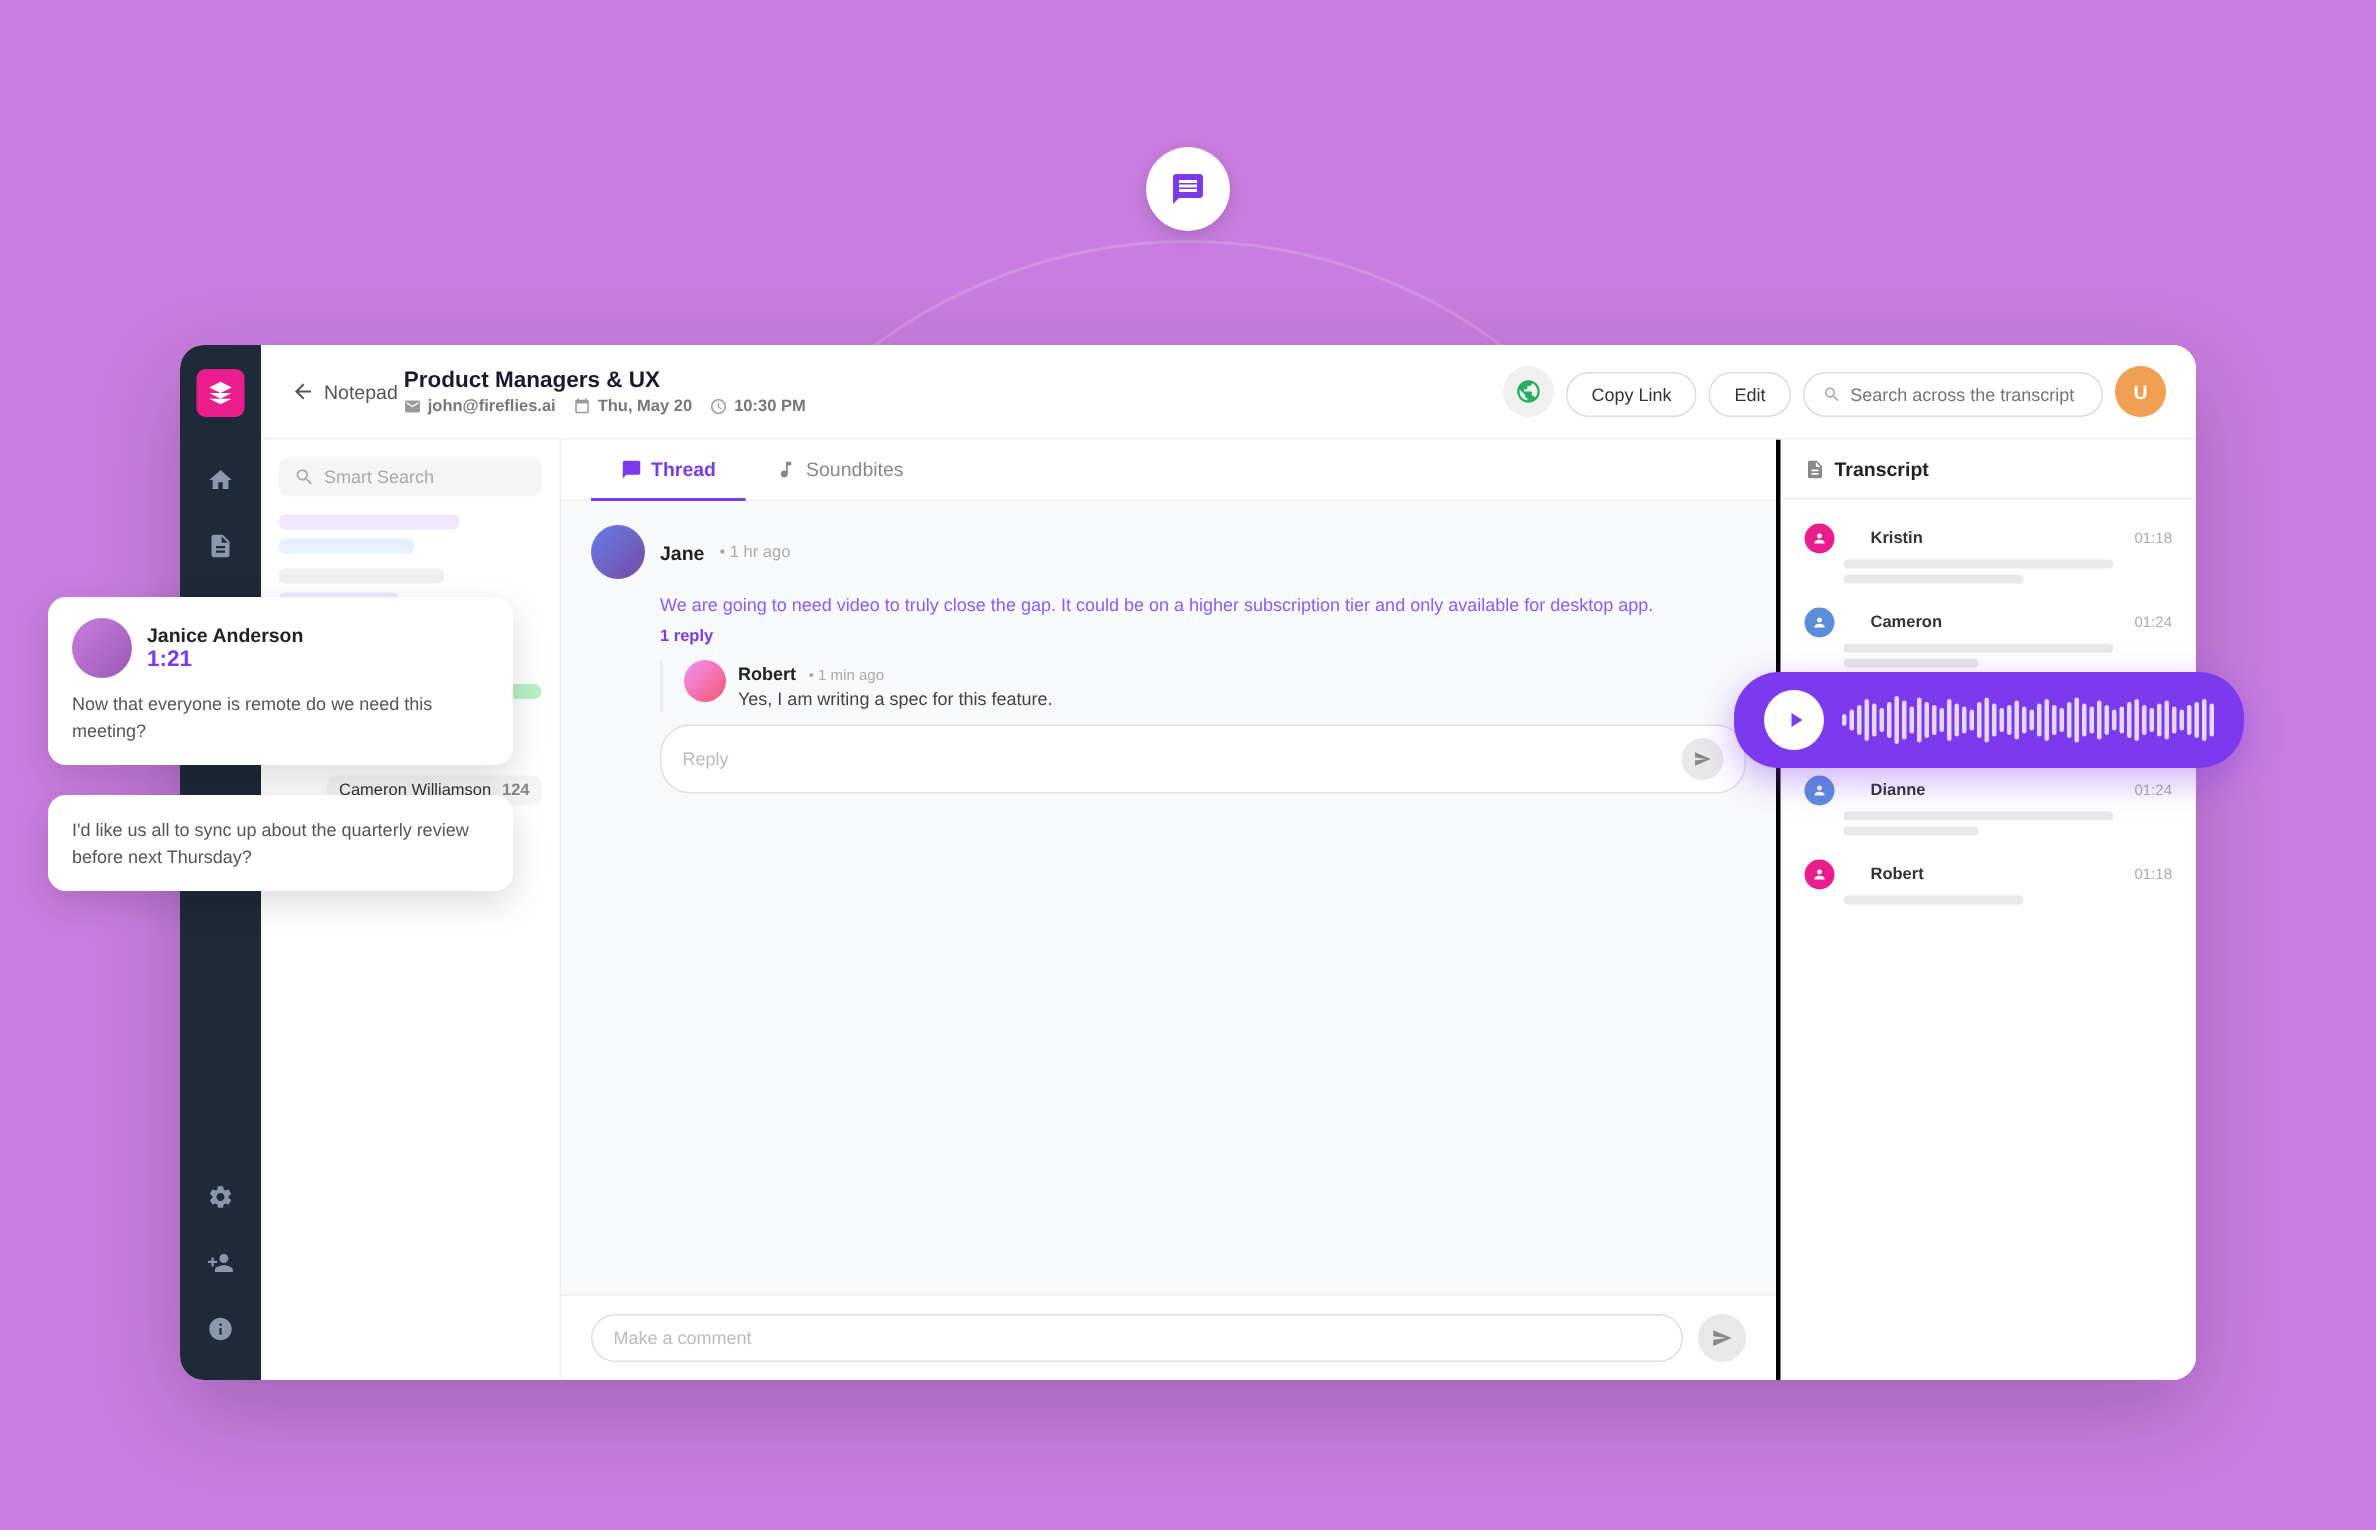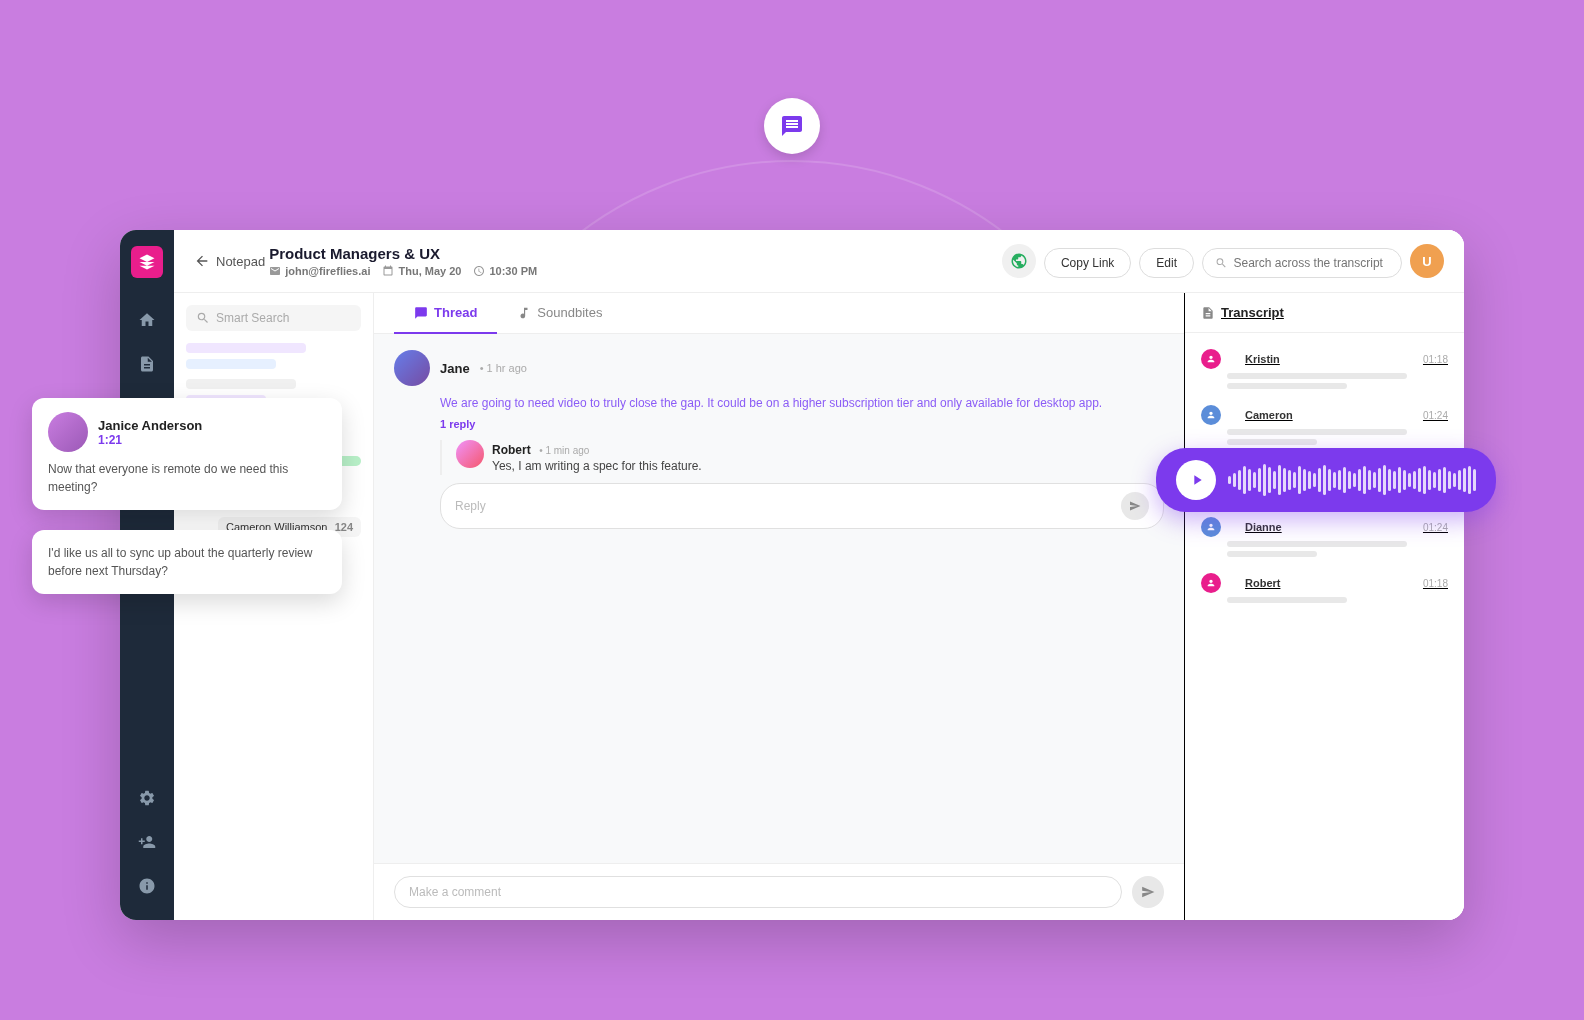--- a/index.html
+++ b/index.html
@@ -438,26 +438,25 @@
       justify-content: center;
       cursor: pointer;
       border: none;
     }
     .comment-send-btn svg { width: 14px; height: 14px; fill: #888; }
 
     
     .transcript-panel {
       width: 280px;
       background: white;
-      border-left: 1px solid #000000;
+      border-left: 3px solid #000000;
       display: flex;
       flex-direction: column;
       overflow: hidden;
       flex-shrink: 0;
-      text-decoration: underline;
     }
     .transcript-header {
       padding: 12px 16px;
       border-bottom: 1px solid #eee;
       font-size: 13px;
       font-weight: 600;
       color: #222;
       display: flex;
       align-items: center;
       gap: 6px;
@@ -573,21 +572,21 @@
       height: 100%;
       background: linear-gradient(135deg, #c97de0, #9b59b6);
       display: flex;
       align-items: center;
       justify-content: center;
     }
     .card-avatar-jacob {
       background: linear-gradient(135deg, #f0a060, #e67e22);
     }
     .card-name { font-size: 13px; font-weight: 600; color: #222; }
-    .card-time { font-size: 12px; color: #7c3aed; font-weight: 600; }
+    .card-time { font-size: 15px; color: #7c3aed; font-weight: 600; }
     .card-text { font-size: 12px; color: #555; line-height: 1.5; }
   </style>
 </head>
 <body>
 
 <div class="bg-circles">
   <div class="bg-circle" style="width:700px;height:700px;"></div>
   <div class="bg-circle" style="width:500px;height:500px;"></div>
   <div class="bg-circle" style="width:300px;height:300px;"></div>
 </div>

